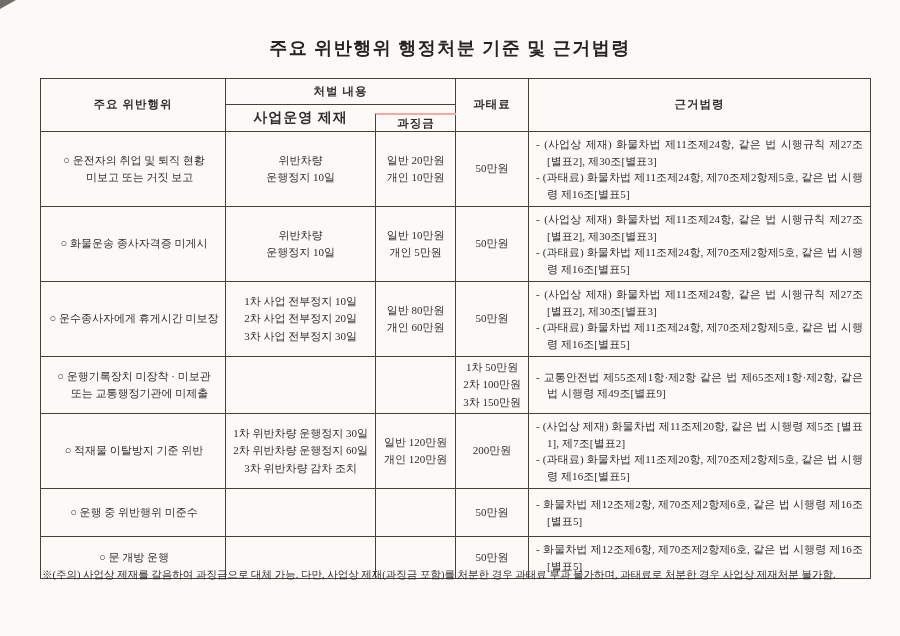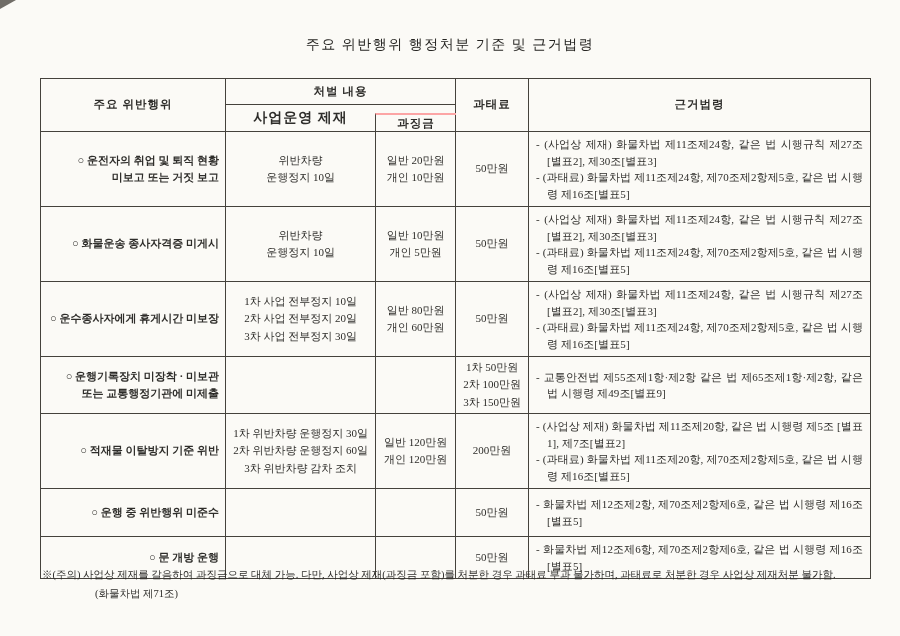--- a/index.html
+++ b/index.html
@@ -14,21 +14,21 @@
   .scan-corner {
     position: absolute; top: 0; left: 0; width: 16px; height: 9px;
     background: #57544e;
     clip-path: polygon(0 0, 100% 0, 0 100%);
     opacity: .85;
   }
 
   .title {
     position: absolute; top: 36px; left: 0; width: 100%;
     text-align: center;
-    font-size: 14px; font-weight: normal; letter-spacing: 1.5px;
+    font-size: 18px; font-weight: bold; letter-spacing: 1.5px;
     color: #262522;
   }
 
   table.main {
     position: absolute; left: 40px; top: 78px;
     width: 830px;
     border-collapse: collapse; table-layout: fixed;
   }
   td {
     border: 1px solid #45423c;
@@ -57,21 +57,21 @@
     font-weight: bold; font-size: 14px; letter-spacing: 1px;
   }
   .surcharge-box {
     position: absolute; left: 149px; right: -1px; top: 8px; bottom: -1px;
     border-top: 2px solid #fca5a5; border-left: 1px solid #45423c;
     display: flex; align-items: center; justify-content: center;
     font-weight: bold; font-size: 11.5px; letter-spacing: 1px;
     background: transparent;
   }
 
-  .c-viol  { text-align: right; white-space: pre-wrap; padding-left: 8px; font-weight: bold; }
+  .c-viol  { text-align: center; white-space: pre-wrap; padding-left: 8px; }
   .c-sanc  { text-align: center; white-space: pre-line; }
   .c-sur   { text-align: center; white-space: pre-line; }
   .c-fine  { text-align: center; white-space: pre-line; }
   .c-legal { padding: 4px 7px; vertical-align: middle; }
   .legal-item {
     font-size: 11px; line-height: 1.5;
     text-align: justify;
     padding-left: 11px; text-indent: -11px;
     letter-spacing: .1px;
   }
@@ -205,16 +205,15 @@
         <td class="c-legal">
           <div class="legal-item">- 화물차법 제12조제6항, 제70조제2항제6호, 같은 법 시행령 제16조 [별표5]</div>
 
         </td>
       </tr>
     </tbody>
   </table>
 
   <div class="footnote">
     <div class="fn-line1">※(주의) 사업상 제재를 갈음하여 과징금으로 대체 가능. 다만, 사업상 제재(과징금 포함)를 처분한 경우 과태료 부과 불가하며, 과태료로 처분한 경우 사업상 제재처분 불가함.</div>
-    <div class="fn-line2">(화물차법 제71조)</div>
   </div>
 
 </div>
 
 </body></html>

